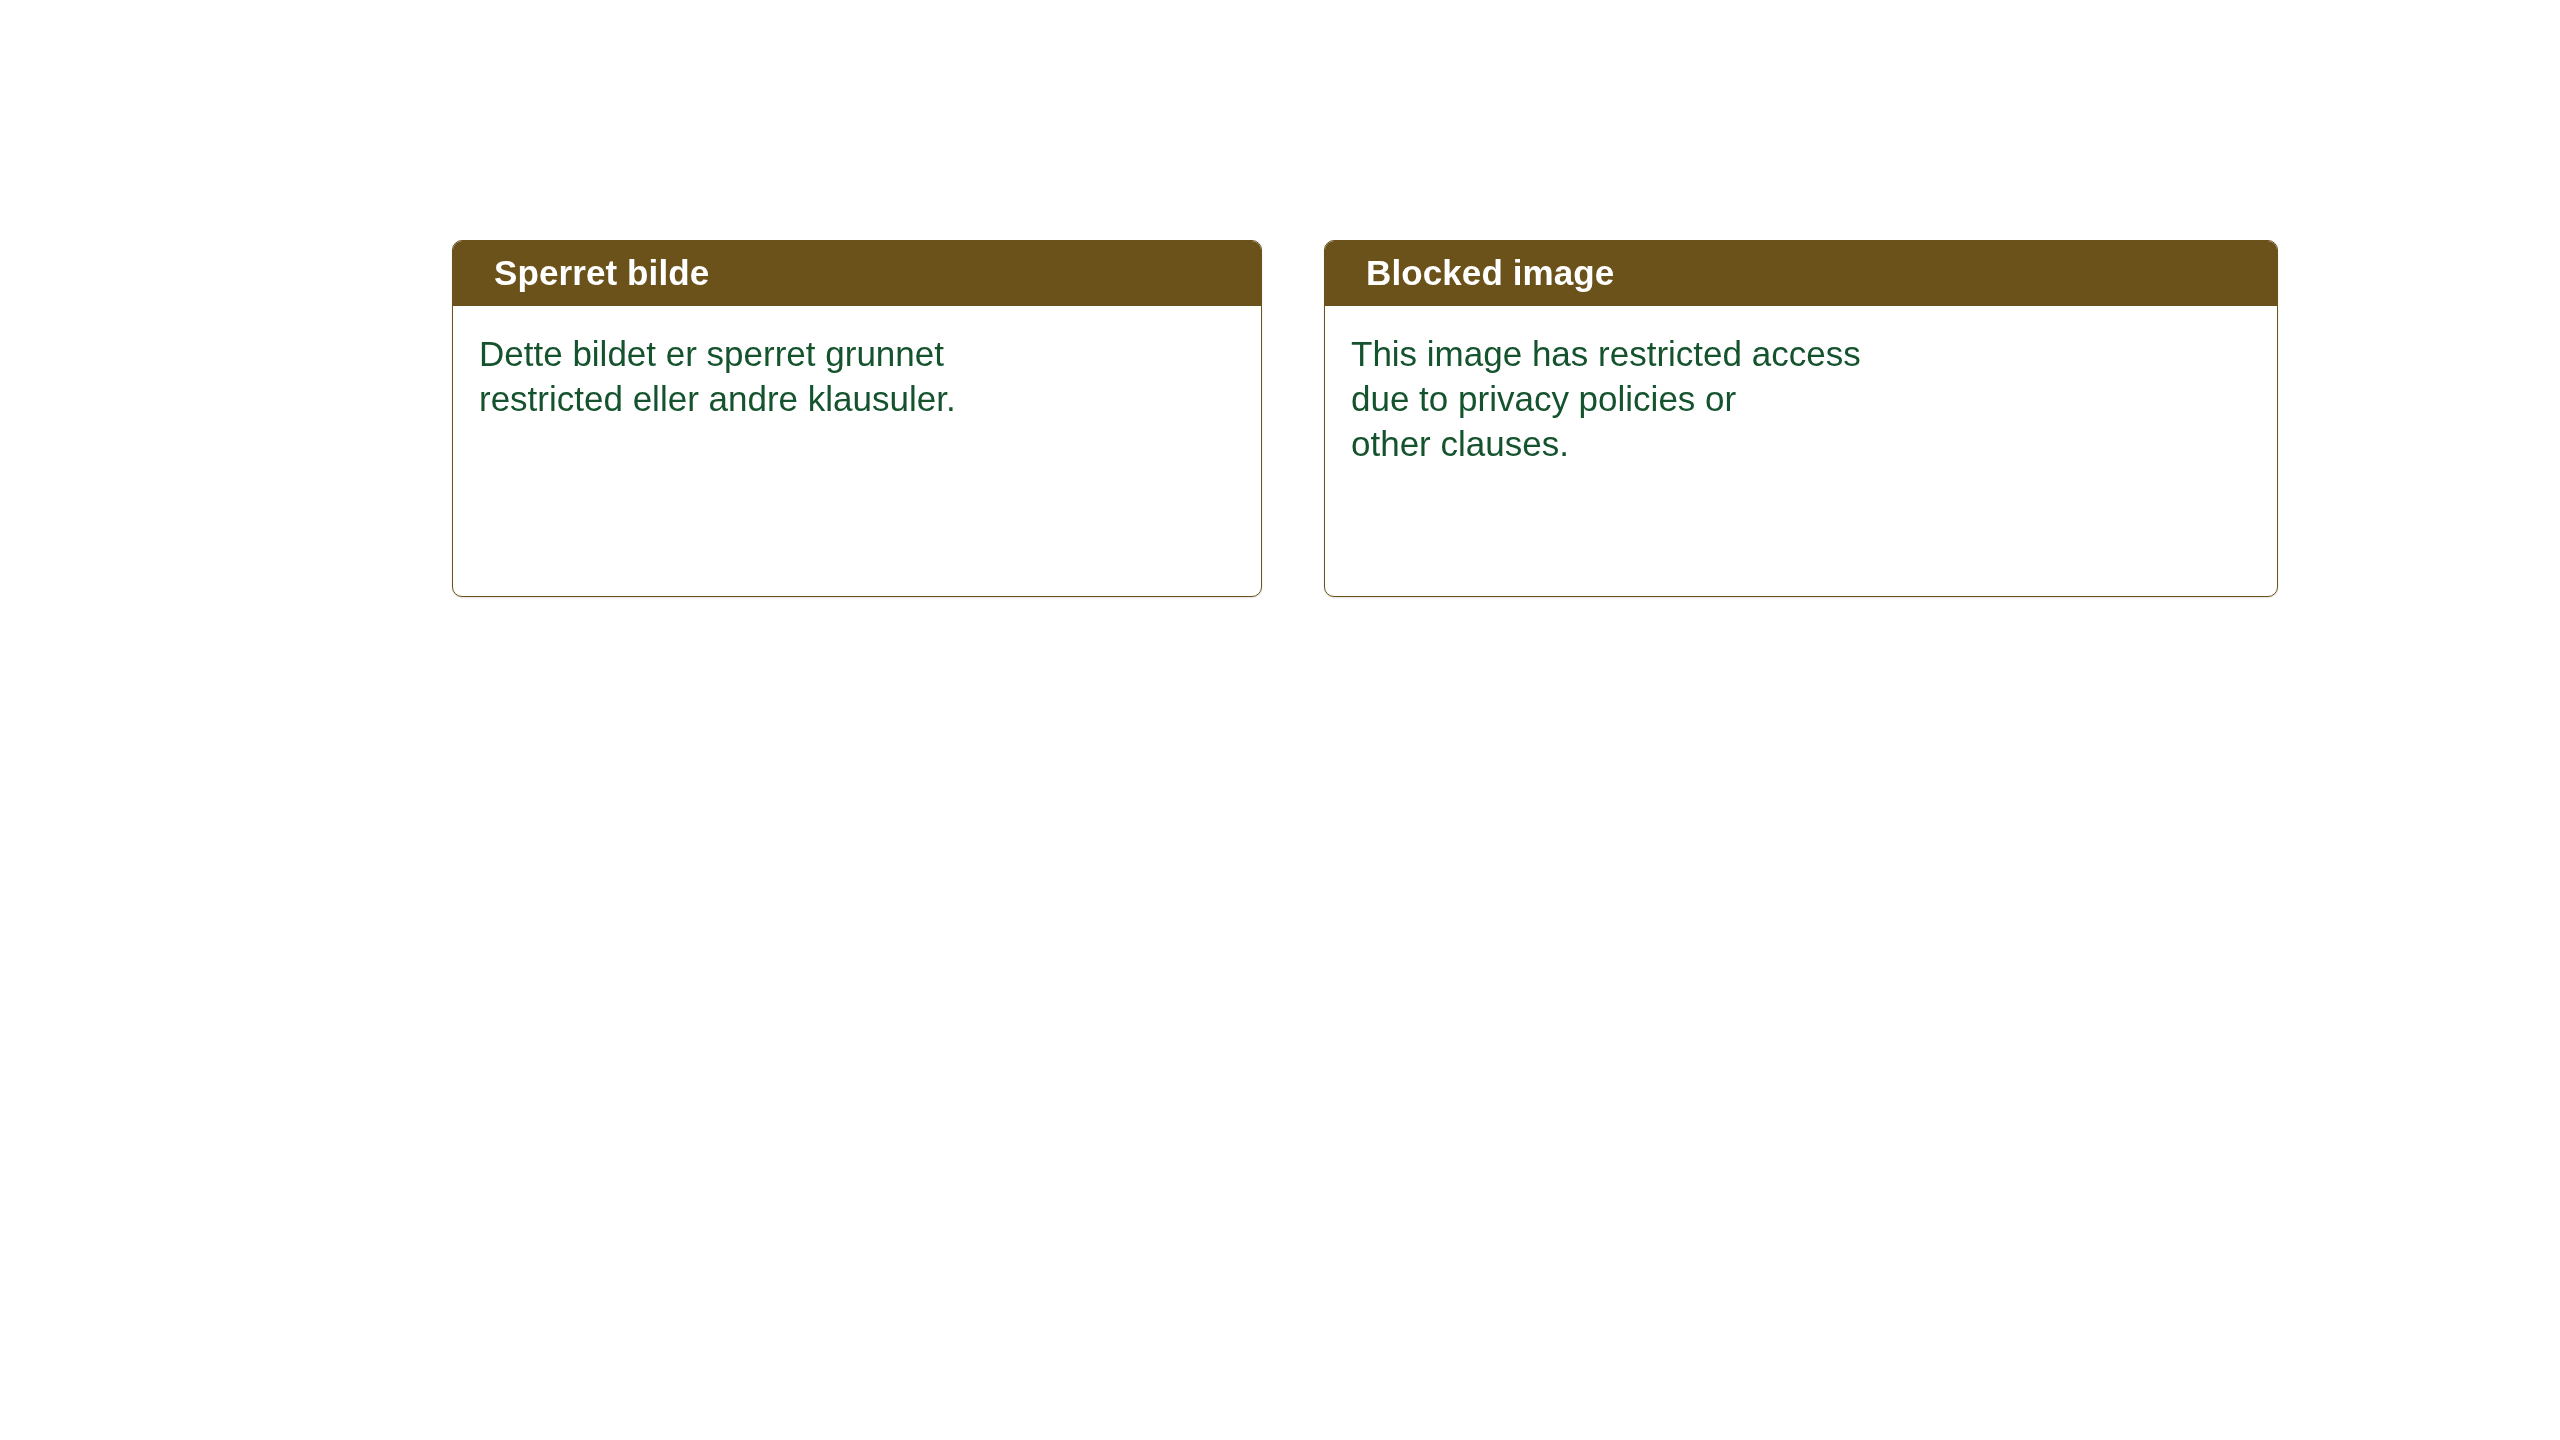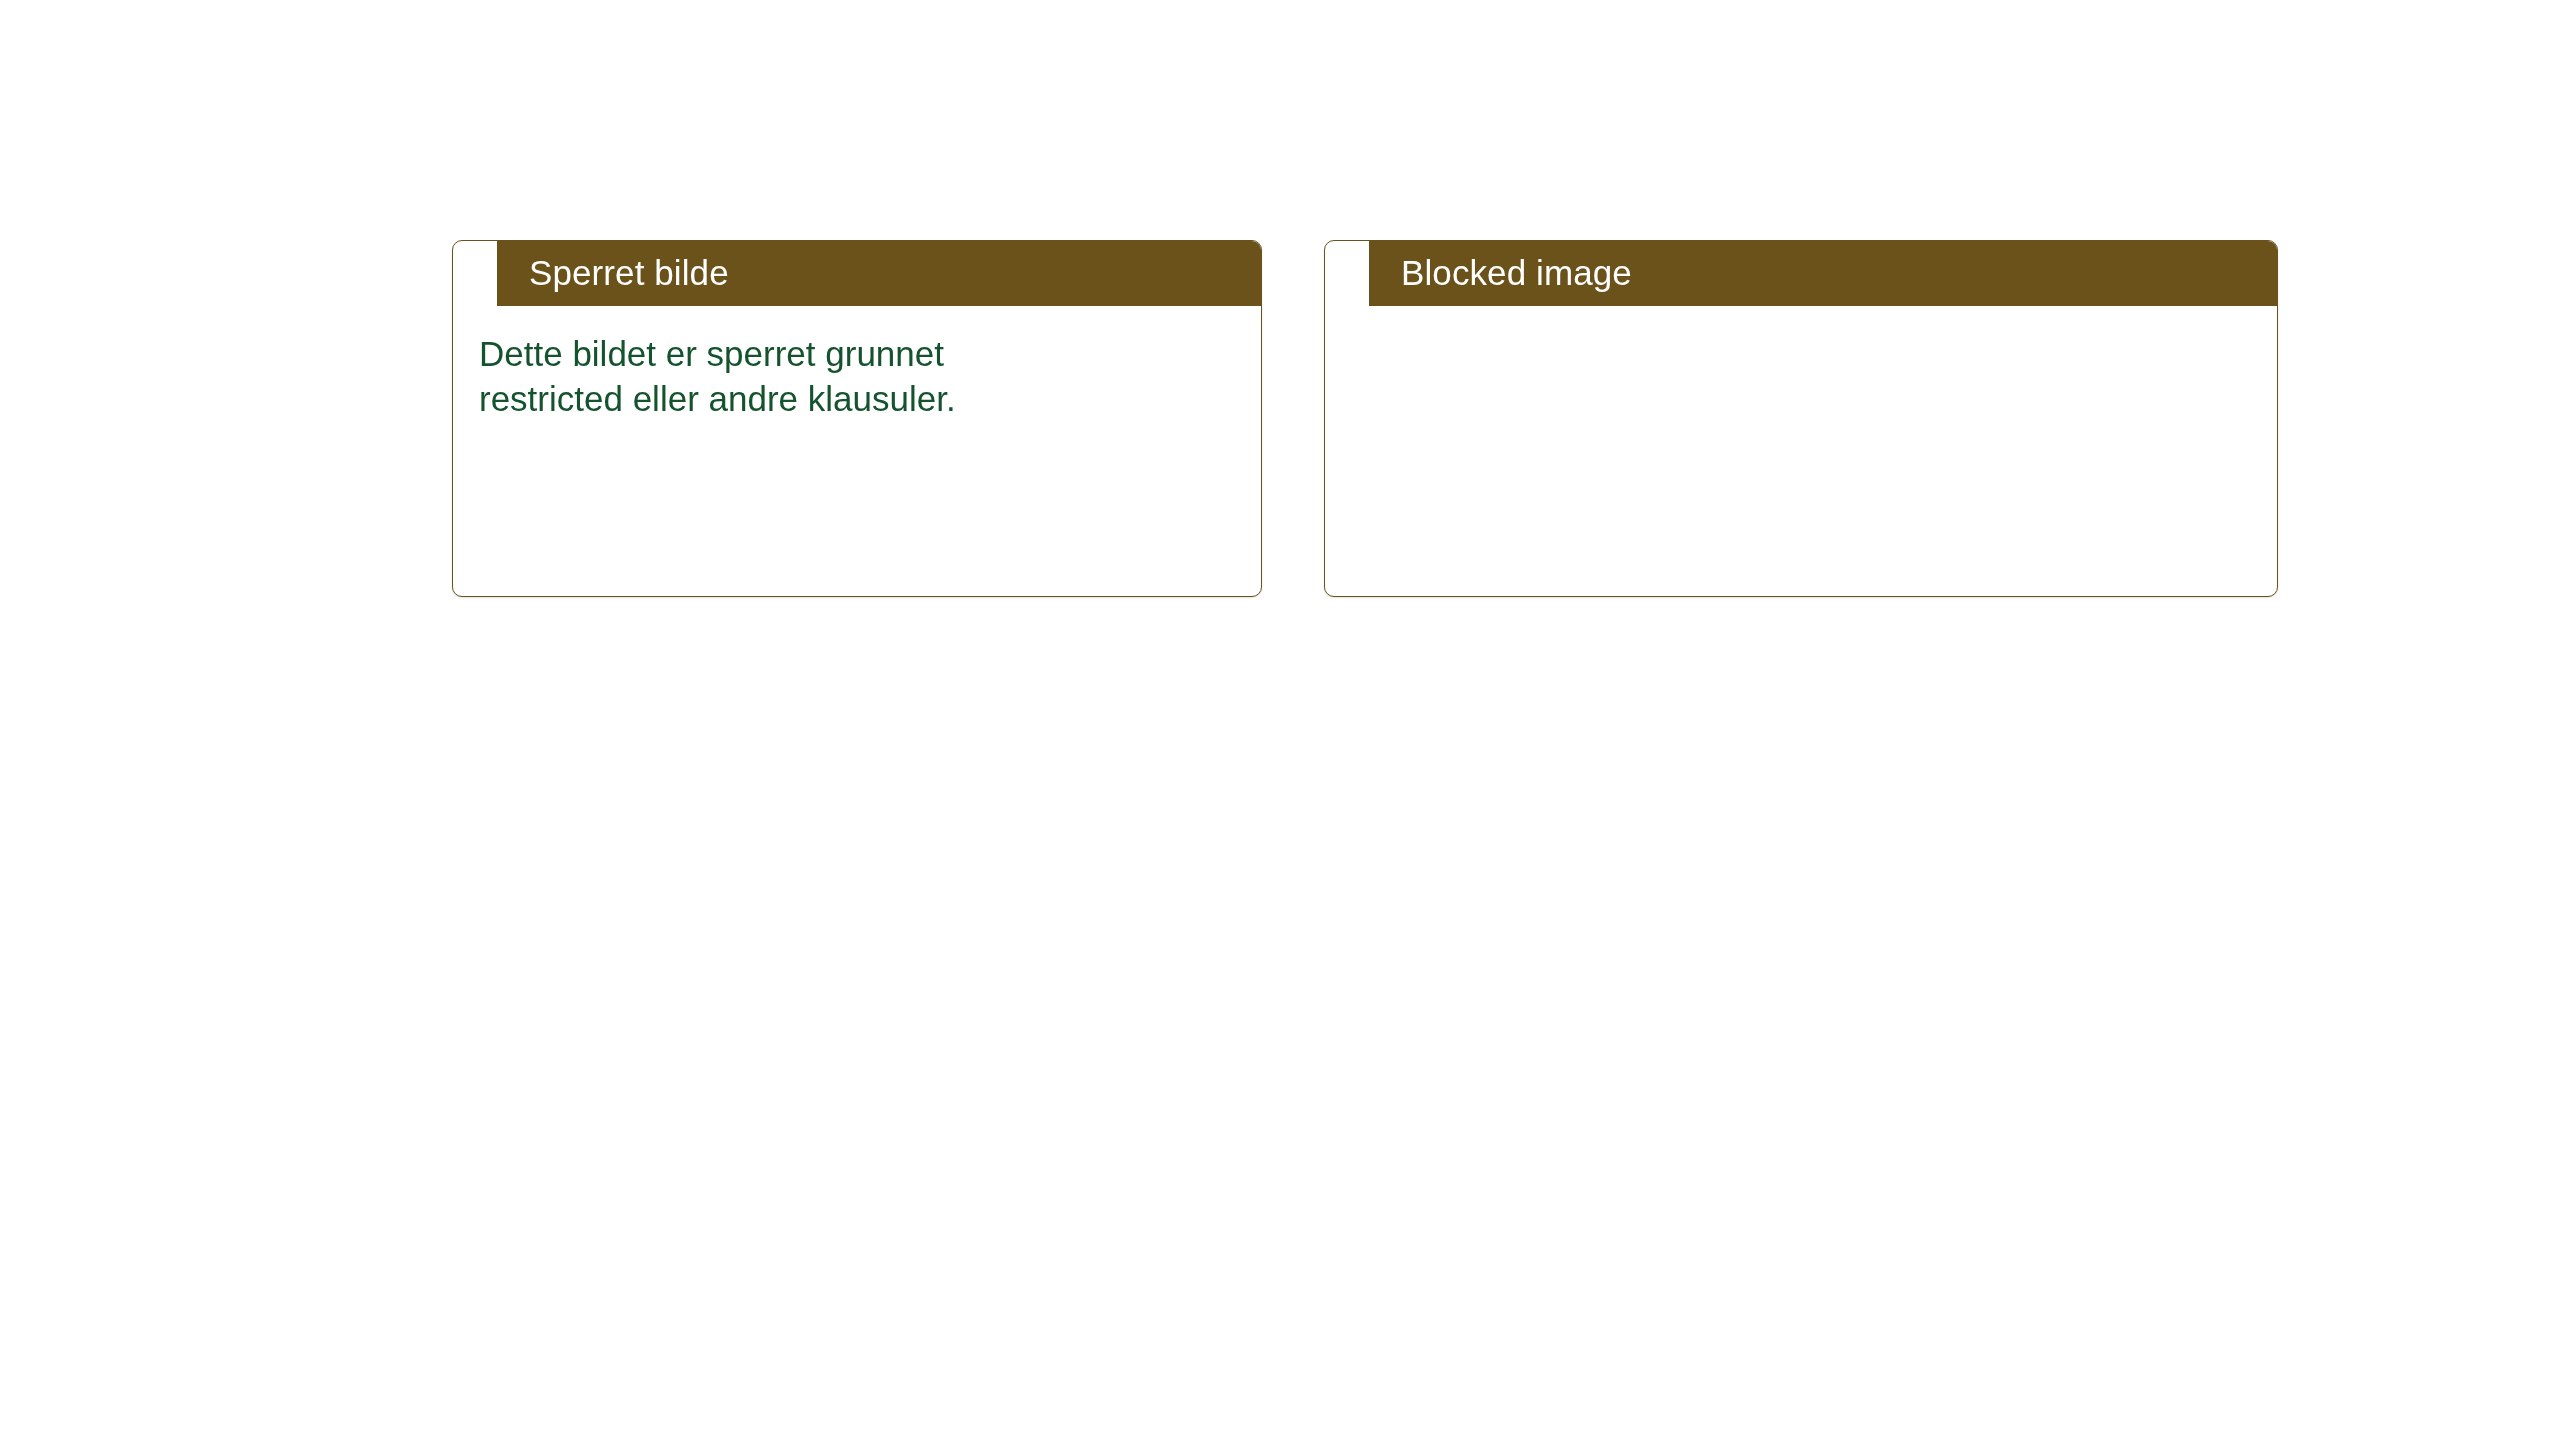--- a/index.html
+++ b/index.html
@@ -44,25 +44,24 @@
   .notice-card.card-en {
     width: 954px;
     height: 357px;
   }
 
   .card-header {
     background: #6b521a;
     color: #ffffff;
     font-size: 35px;
     line-height: 1;
-    padding: 14px 0 16px 32px;
+    padding: 14px 0 16px 41px;
     letter-spacing: 0.1px;
-    font-weight: 400;
+    font-weight: 700;
     white-space: nowrap;
-    margin-left: 44px;
   }
 
   .card-body {
     padding: 26px 28px 0 26px;
     color: #14532d;
     font-size: 35px;
     line-height: 1.28;
     font-weight: 400;
   }
 
@@ -79,15 +78,20 @@
   <div class="notice-card card-no">
     <div class="card-header">Sperret bilde</div>
     <div class="card-body">
       <span class="line">Dette bildet er sperret grunnet</span>
       <span class="line">restricted eller andre klausuler.</span>
     </div>
   </div>
 
   <div class="notice-card card-en">
     <div class="card-header">Blocked image</div>
+    <div class="card-body">
+      <span class="line">This image has restricted access</span>
+      <span class="line">due to privacy policies or</span>
+      <span class="line">other clauses.</span>
+    </div>
   </div>
 
 </div>
 
 </body></html>

